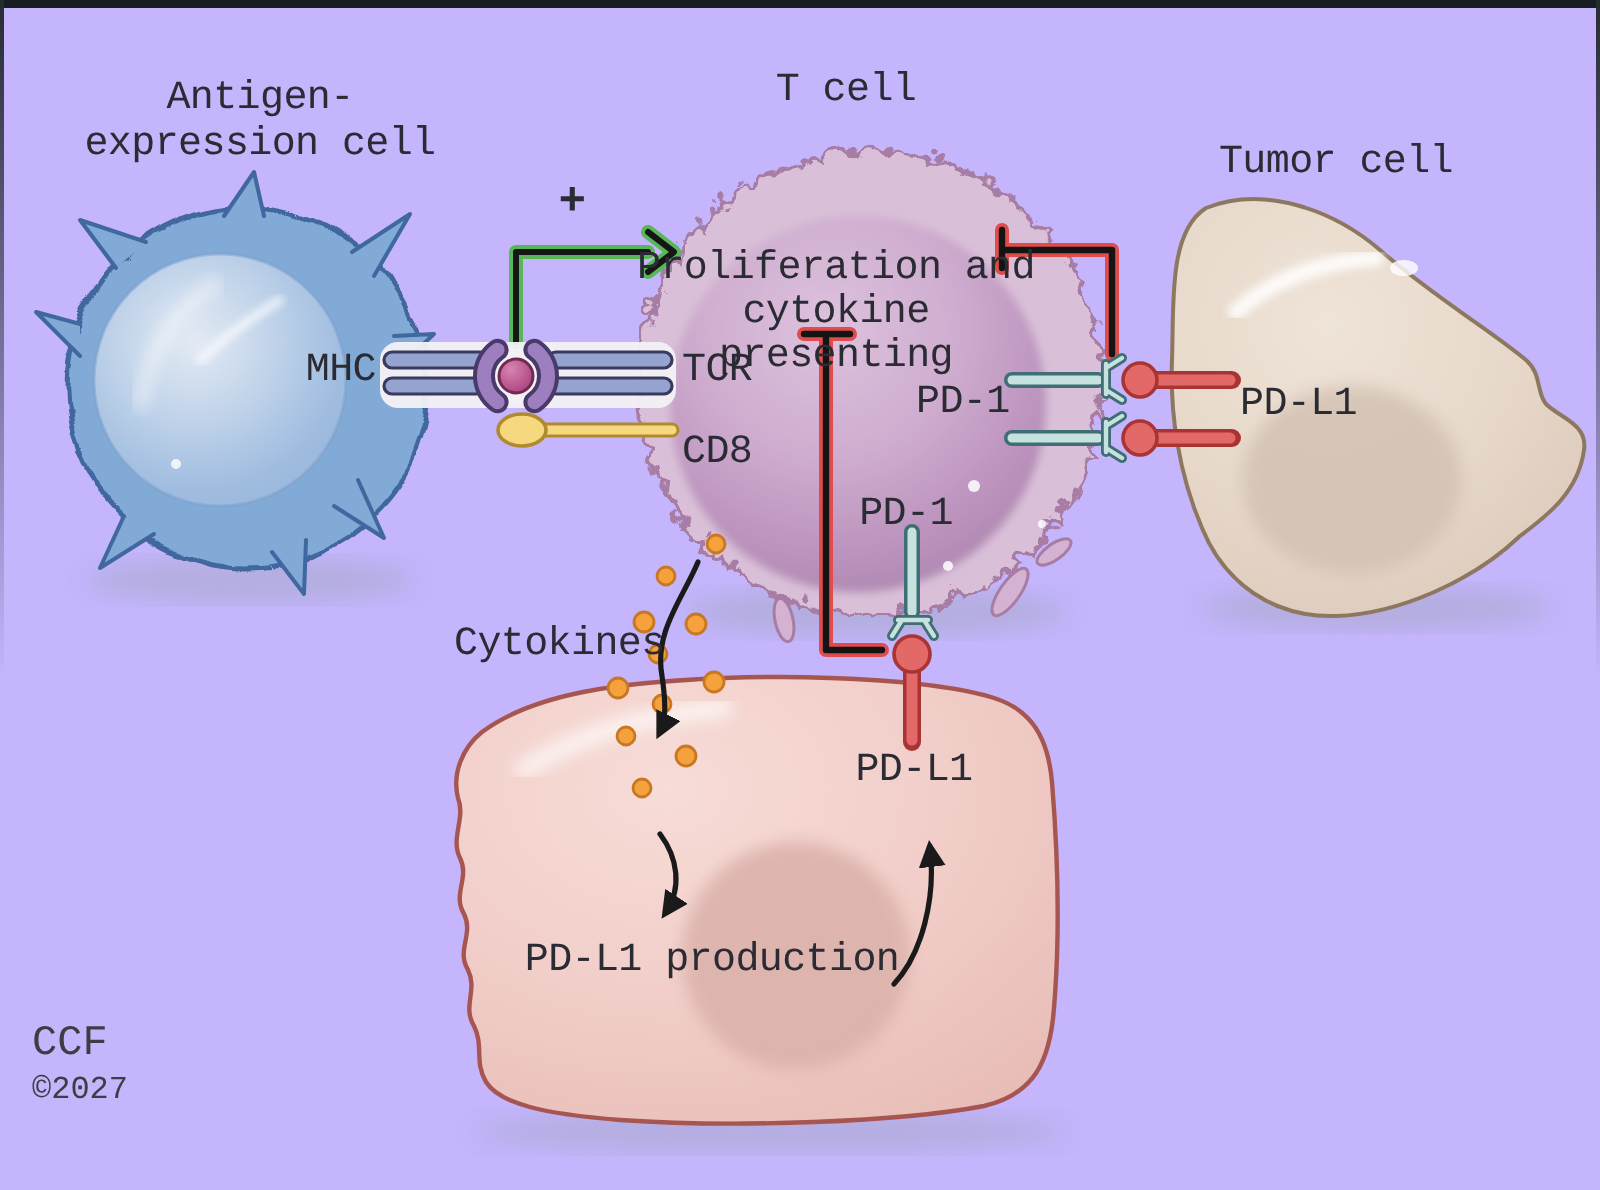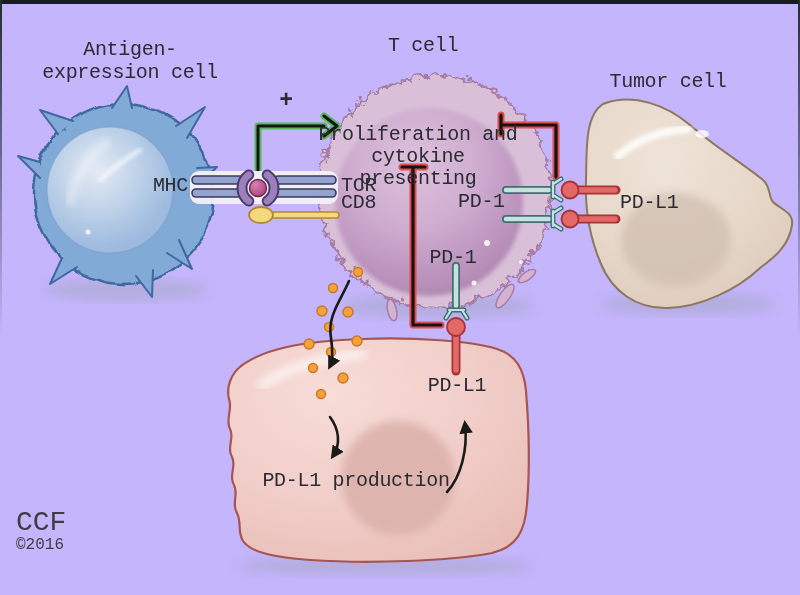--- a/index.html
+++ b/index.html
@@ -7,21 +7,21 @@
          font-family:Liberation Mono, monospace;}
   .topbar{position:absolute;left:0;top:0;width:800px;height:4px;}
   .edge{position:absolute;top:0;width:2px;height:340px;}
   .edge.left{left:0;background:linear-gradient(#252b33,rgba(37,43,51,0));}
   .edge.right{right:0;background:linear-gradient(#252b33,rgba(37,43,51,0));}
   svg{position:absolute;left:0;top:0;}
   .lbl{position:absolute;color:#2a2b33;font-size:20px;line-height:23px;
        letter-spacing:-0.3px;white-space:nowrap;}
   .ctr{text-align:center;white-space:normal;}
   .plus{font-size:23px;font-weight:700;}
-  .credit{font-size:28px;color:#3c3e44;letter-spacing:0;}
+  .credit{font-size:21px;color:#3c3e44;letter-spacing:0;}
   .credit-year{font-size:16px;color:#3c3e44;letter-spacing:0;}
 </style>
 </head>
 <body>
 
 <div class="stage">
   <div class="topbar" style="background:#181d23;"></div>
   <div class="edge left"></div>
   <div class="edge right"></div>
 
@@ -241,38 +241,39 @@
   </div>
 
   <div class="lbl ctr" style="left:593px;top:70px;width:150px;">Tumor cell</div>
 
   <div class="lbl ctr" style="left:368px;top:34px;width:110px;">T cell</div>
 
   <div class="lbl" style="left:128px;top:174px;width:60px;text-align:right;">MHC</div>
 
   <div class="lbl" style="left:341px;top:174px;">TCR</div>
 
-  <div class="lbl" style="left:341px;top:191px;">CD8</div>
+  <div class="lbl" style="left:341px;top:215px;">CD8</div>
 
   <div class="lbl ctr plus" style="left:274px;top:90px;width:24px;">+</div>
 
   <div class="lbl ctr" style="left:318px;top:112px;width:200px;line-height:22px;margin-top:12px;">
     <div>Proliferation and</div>
     <div>cytokine presenting</div>
   </div>
 
   <div class="lbl" style="left:458px;top:190px;">PD-1</div>
 
   <div class="lbl" style="left:620px;top:191px;">PD-L1</div>
 
   <div class="lbl ctr" style="left:424px;top:246px;width:58px;">PD-1</div>
 
   <div class="lbl ctr" style="left:424px;top:374px;width:66px;">PD-L1</div>
 
+  <div class="lbl" style="left:227px;top:311px;">Cytokines</div>
 
   <div class="lbl ctr" style="left:256px;top:470px;width:200px;line-height:22px;">
     <div>PD-L1 production</div>
   </div>
 
 
   <div class="lbl credit" style="left:16px;top:511px;">CCF</div>
-  <div class="lbl credit-year" style="left:16px;top:534px;">©2016</div>
+  <div class="lbl credit-year" style="left:16px;top:534px;">©2027</div>
 </div>
 
 </body></html>

